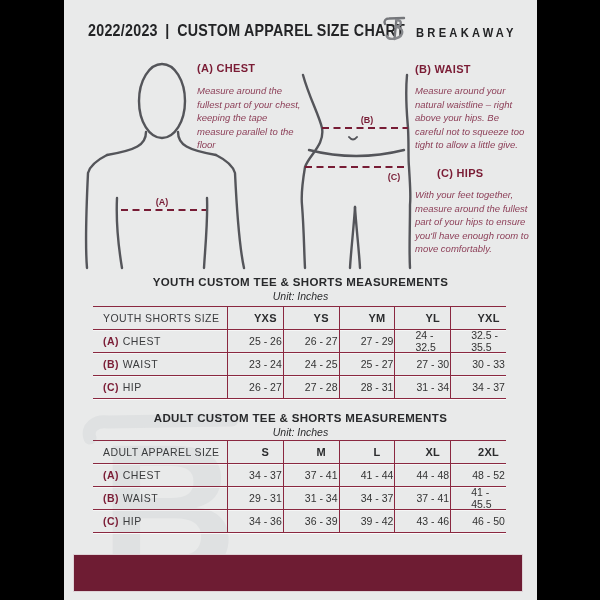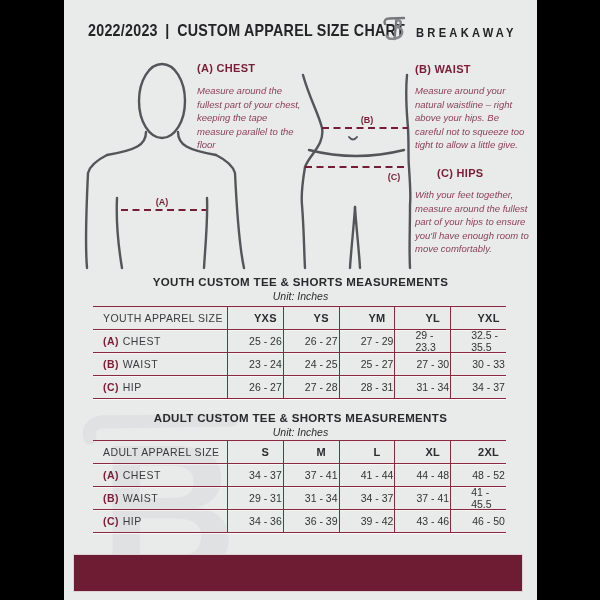--- a/index.html
+++ b/index.html
@@ -107,35 +107,35 @@
     <div class="md layer" style="left:351px;top:84px;width:112px;">Measure around your natural waistline – right above your hips. Be careful not to squeeze too tight to allow a little give.</div>
 
     <div class="mh layer" style="left:351px;top:167px;margin-left:22px;">(C) HIPS</div>
     <div class="md layer" style="left:351px;top:188px;width:116px;">With your feet together, measure around the fullest part of your hips to ensure you'll have enough room to move comfortably.</div>
 
     <div class="sec layer" style="top:276px;">
       <div class="t">YOUTH CUSTOM TEE &amp; SHORTS MEASUREMENTS</div>
       <div class="u">Unit: Inches</div>
     </div>
     <div class="size-table layer" style="left:29px;top:306px;">
-      <div class="tcell label-cell">YOUTH APPAREL SIZE</div>
+      <div class="tcell label-cell">YOUTH SHORTS SIZE</div>
       <div class="tcell data-col col-head">YXS</div>
       <div class="tcell data-col col-head">YS</div>
       <div class="tcell data-col col-head">YM</div>
       <div class="tcell data-col col-head">YL</div>
       <div class="tcell data-col col-head">YXL</div>
 
       <div class="tcell label-cell">
         <span class="prefix">(A)</span>
         <span class="row-label">CHEST</span>
       </div>
       <div class="tcell data-col">25 - 26</div>
       <div class="tcell data-col">26 - 27</div>
       <div class="tcell data-col">27 - 29</div>
-      <div class="tcell data-col">29 - 23.3</div>
+      <div class="tcell data-col">24 - 32.5</div>
       <div class="tcell data-col">32.5 - 35.5</div>
 
       <div class="tcell label-cell">
         <span class="prefix">(B)</span>
         <span class="row-label">WAIST</span>
       </div>
       <div class="tcell data-col">23 - 24</div>
       <div class="tcell data-col">24 - 25</div>
       <div class="tcell data-col">25 - 27</div>
       <div class="tcell data-col">27 - 30</div>

